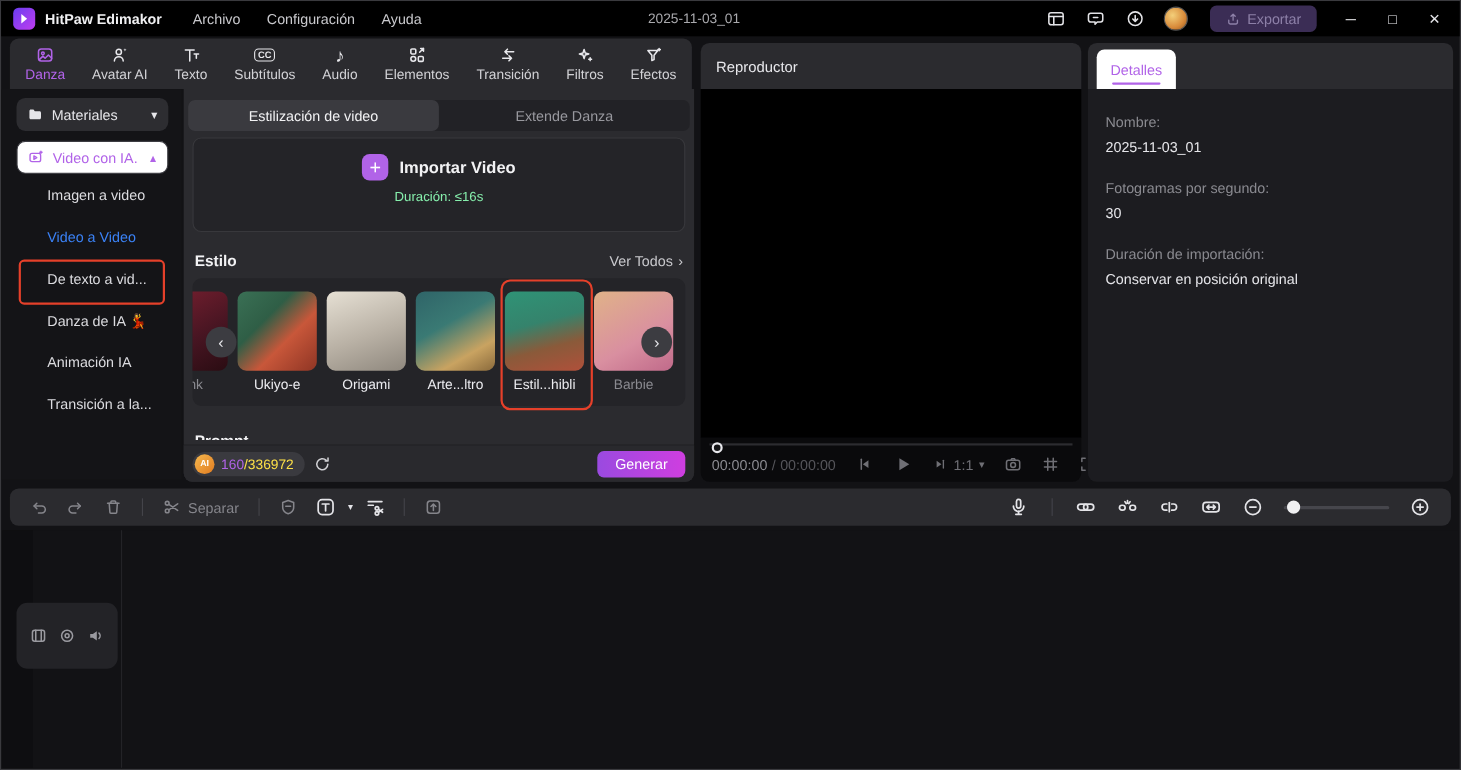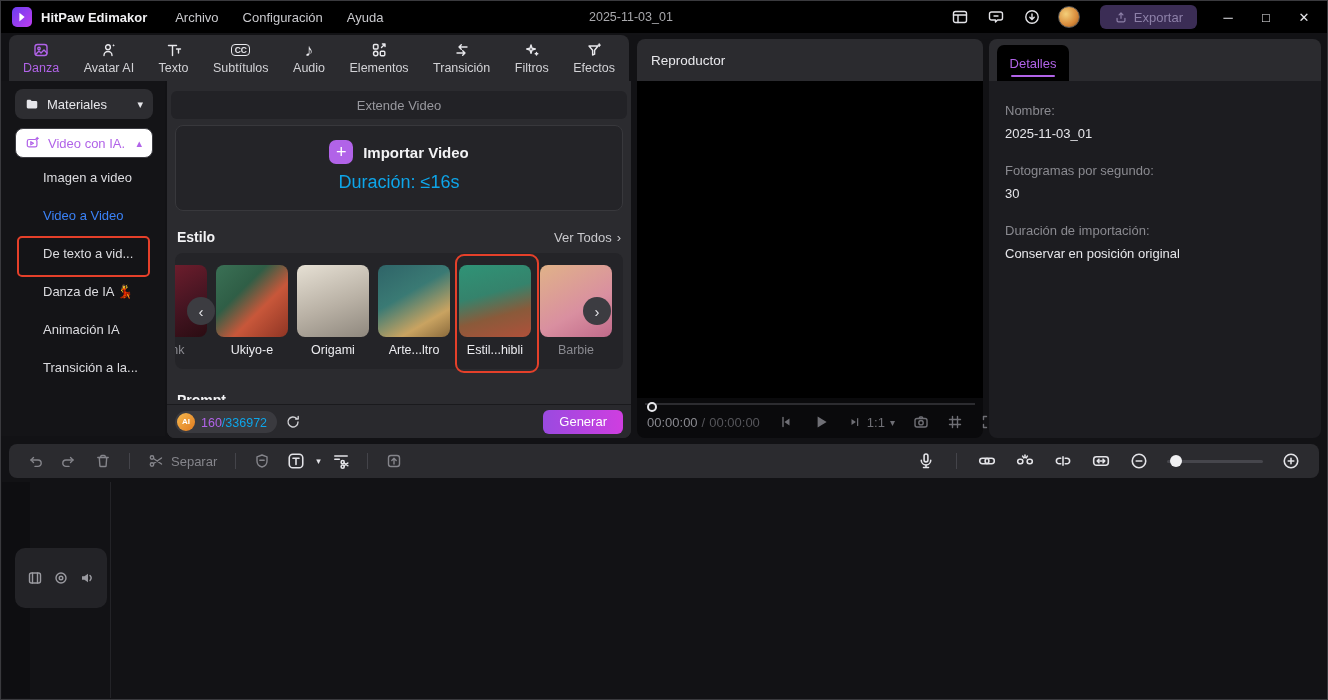--- a/index.html
+++ b/index.html
@@ -59,21 +59,21 @@
     border-radius:6px; display:flex; }
   .seg-btn { flex:1; display:flex; align-items:center; justify-content:center; font-size:13px; color:#98989e;
     border-radius:6px; }
   .seg-btn.active { background:#3a3a3f; color:#f2f2f4; }
   .import-box { position:absolute; top:44px; left:8px; right:8px; height:86px; background:#242428;
     border:1px solid #38383c; border-radius:8px; text-align:center; }
   .import-row { display:flex; align-items:center; justify-content:center; gap:10px; margin-top:14px; }
   .plus-badge { width:24px; height:24px; border-radius:7px; background:#b163e8; color:#fff; font-size:18px;
     display:flex; align-items:center; justify-content:center; line-height:1; }
   .import-title { color:#f2f2f4; font-size:15px; font-weight:bold; }
-  .import-sub { color:#0ea5e9; font-size:18px; margin-top:8px; }
+  .import-sub { color:#86efac; font-size:12px; margin-top:8px; }
   .style-head { position:absolute; top:148px; left:10px; right:10px; display:flex; align-items:center; }
   .style-title { color:#f2f2f4; font-weight:bold; font-size:14px; flex:1; }
   .see-all { color:#c9c9cd; font-size:13px; display:flex; align-items:center; gap:5px; }
   .carousel { position:absolute; top:172px; left:8px; right:8px; height:116px; background:#242428;
     border-radius:8px; overflow:hidden; }
   .thumb-row { position:absolute; top:12px; left:-40px; display:flex; gap:9px; }
   .thumb { width:72px; display:flex; flex-direction:column; align-items:center; }
   .thumb-img { width:72px; height:72px; border-radius:8px; }
   .thumb-label { margin-top:6px; font-size:12.5px; color:#ececf0; white-space:nowrap; }
   .thumb:first-child .thumb-label, .thumb:last-child .thumb-label { color:#8a8a90; }
@@ -82,21 +82,21 @@
   .nav-prev { left:12px; } .nav-next { right:12px; }
   .prompt-clip { position:absolute; top:311px; left:10px; height:8px; overflow:hidden;
     color:#f2f2f4; font-weight:bold; font-size:14px; }
   .gen-bar { position:absolute; bottom:0; left:0; right:0; height:34px; background:#29292d;
     border-top:1px solid #1a1a1d; border-radius:0 0 8px 8px; display:flex; align-items:center; padding:0 8px; }
   .token-pill { height:22px; background:#3a3a3f; border-radius:11px; display:flex; align-items:center;
     padding:0 10px 0 2px; gap:6px; }
   .ai-badge { width:18px; height:18px; border-radius:50%; background:linear-gradient(135deg,#f6b84e,#e07b20);
     color:#fff; font-size:8px; font-weight:bold; display:flex; align-items:center; justify-content:center; }
   .tok-used { color:#b163e8; font-size:12.5px; }
-  .tok-total { color:#0ea5e9; font-size:12.5px; }
+  .tok-total { color:#fde047; font-size:12.5px; }
   .refresh-ic { margin-left:8px; color:#d0d0d4; }
   .gen-btn { margin-left:auto; height:24px; padding:0 16px; border-radius:6px; color:#fff; font-size:13px;
     background:linear-gradient(90deg,#9a4ae0,#cf3ee0); display:flex; align-items:center; }
 
   
   .player { position:absolute; top:38px; left:636px; width:346px; height:399px; }
   .player-head { height:42px; background:#2b2b2f; border-radius:8px 8px 0 0; display:flex; align-items:center;
     padding-left:14px; color:#e8e8ec; font-size:13.5px; }
   .player-video { position:absolute; top:42px; bottom:40px; left:0; right:0; background:#000; }
   .player-foot { position:absolute; bottom:0; left:0; right:0; height:40px; background:#0a0a0c;
@@ -106,21 +106,21 @@
     background:#151517; border:2px solid #e8e8ec; }
   .ctrl-row { position:absolute; bottom:4px; left:10px; right:10px; height:24px; display:flex;
     align-items:center; color:#6a6a70; font-size:13px; }
   .time-cur { color:#8a8a90; } .time-sep { margin:0 4px; color:#55555a; } .time-tot { color:#55555a; }
   .ctrl-ic { margin-left:18px; display:flex; align-items:center; color:#6f6f75; }
   .ratio { margin-left:5px; } .ratio-caret { margin-left:5px; font-size:10px; }
 
   
   .details { position:absolute; top:38px; left:988px; width:332px; height:399px; }
   .det-head { height:42px; background:#2b2b2f; border-radius:8px 8px 0 0; position:relative; }
-  .det-tab { position:absolute; left:8px; top:6px; width:72px; height:36px; background:#000000;
+  .det-tab { position:absolute; left:8px; top:6px; width:72px; height:36px; background:#ffffff;
     border-radius:7px 7px 0 0; display:flex; align-items:center; justify-content:center;
     color:#b163e8; font-size:13px; }
   .det-underline { position:absolute; left:14px; bottom:4px; width:44px; height:2px; background:#b163e8;
     border-radius:1px; }
   .det-body { position:absolute; top:42px; bottom:0; left:0; right:0; background:#1c1c20;
     border-radius:0 0 8px 8px; padding:22px 16px; }
   .det-label { color:#8a8a90; font-size:13px; }
   .det-value { color:#e6e6ea; font-size:13px; margin-top:8px; }
   .det-field { margin-bottom:22px; }
 
@@ -302,21 +302,22 @@
     <div class="side-item">Imagen a video</div>
     <div class="side-item sel">Video a Video</div>
     <div class="side-item">De texto a vid...</div>
     <div class="side-item">Danza de IA 💃</div>
     <div class="side-item">Animación IA</div>
     <div class="side-item">Transición a la...</div>
   </div>
 
   <div class="center">
     <div class="seg">
-      <div class="seg-btn">Extende Video</div>
+      <div class="seg-btn active">Estilización de video</div>
+      <div class="seg-btn">Extende Danza</div>
     </div>
 
     <div class="import-box">
       <div class="import-row">
         <div class="plus-badge">+</div>
         <span class="import-title">Importar Video</span>
       </div>
       <div class="import-sub">Duración: ≤16s</div>
     </div>
 

